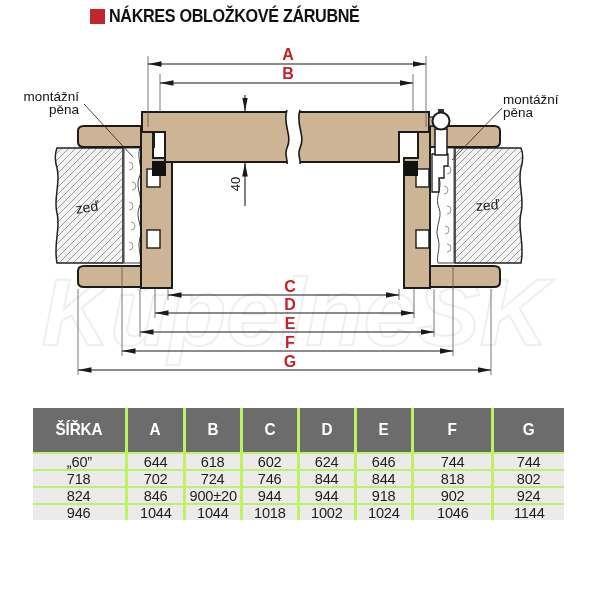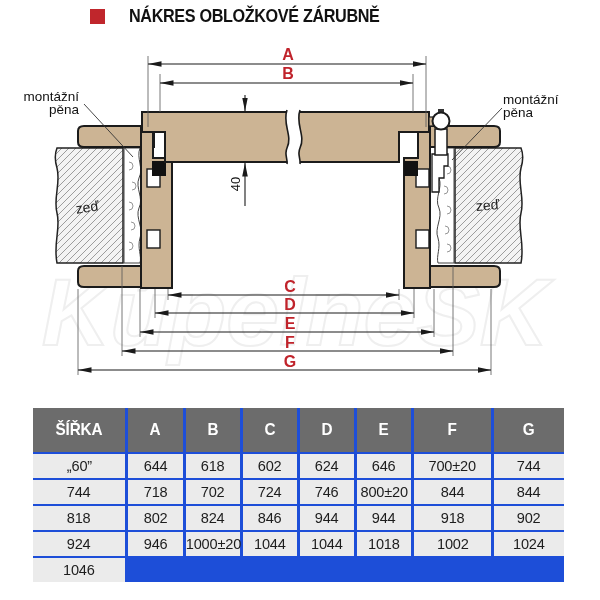--- a/index.html
+++ b/index.html
@@ -1,38 +1,38 @@
 <!DOCTYPE html>
 <html><head>
 <meta charset="utf-8">
 <style>
   html,body{margin:0;padding:0;background:#fff;}
   .stage{position:relative;width:600px;height:600px;background:#fff;overflow:hidden;
          font-family:"Liberation Sans",sans-serif;}
   
-  .title-row{position:absolute;left:90px;top:6px;display:flex;align-items:center;gap:24px;}
+  .title-row{position:absolute;left:90px;top:6px;display:flex;align-items:center;gap:4px;}
   .bullet{width:15px;height:15px;background:#c0262c;flex:0 0 auto;}
   .title-row h1{margin:0;font-size:18px;font-weight:bold;color:#111;letter-spacing:-.4px;
                 transform:scaleX(.9);transform-origin:left center;white-space:nowrap;}
   
   svg.diagram{position:absolute;left:0;top:38px;}
   svg text{font-family:"Liberation Sans",sans-serif;}
   .dimletter{font-size:16px;font-weight:bold;fill:#c0232b;text-anchor:middle;}
   .anno{font-size:13.5px;fill:#111;}
   .wallword{font-size:14px;fill:#222;text-anchor:middle;}
   .thick{font-size:13px;fill:#111;text-anchor:middle;}
   .wm{font-size:95px;font-weight:bold;font-style:italic;fill:none;stroke:#efefef;
       stroke-width:2px;text-anchor:middle;}
   
   .spec-table{position:absolute;left:33px;top:408px;display:grid;
     grid-template-columns:92px 55px 54px 54px 54px 54px 77px 70px;
-    gap:2px 3px;background:#1d4ed8;}
+    gap:2px 3px;background:#bef264;}
   .spec-table .hc{height:44px;background:#6c6c6c;display:flex;align-items:center;justify-content:center;}
   .spec-table .hc span{color:#fff;font-weight:bold;font-size:17px;transform:scaleX(.9);letter-spacing:-.2px;}
-  .spec-table .dc{height:24px;background:#ebebeb;display:flex;align-items:center;justify-content:center;}
+  .spec-table .dc{height:15px;background:#ebebeb;display:flex;align-items:center;justify-content:center;}
   .spec-table .dc span{color:#1d1d1d;font-size:15.5px;transform:scaleX(.94);letter-spacing:-.2px;}
 </style>
 </head>
 <body>
 
 <div class="stage">
 
   <div class="title-row">
     <span class="bullet"></span>
     <h1>NÁKRES OBLOŽKOVÉ ZÁRUBNĚ</h1>
@@ -201,95 +201,92 @@
       <div class="dc">
         <span>602</span>
       </div>
       <div class="dc">
         <span>624</span>
       </div>
       <div class="dc">
         <span>646</span>
       </div>
       <div class="dc">
-        <span>700±20</span>
-      </div>
-      <div class="dc">
         <span>744</span>
       </div>
       <div class="dc">
         <span>744</span>
       </div>
       <div class="dc">
         <span>718</span>
       </div>
       <div class="dc">
         <span>702</span>
       </div>
       <div class="dc">
         <span>724</span>
       </div>
       <div class="dc">
         <span>746</span>
       </div>
       <div class="dc">
-        <span>800±20</span>
-      </div>
-      <div class="dc">
         <span>844</span>
       </div>
       <div class="dc">
         <span>844</span>
       </div>
       <div class="dc">
         <span>818</span>
       </div>
       <div class="dc">
         <span>802</span>
       </div>
       <div class="dc">
         <span>824</span>
       </div>
       <div class="dc">
         <span>846</span>
       </div>
       <div class="dc">
+        <span>900±20</span>
+      </div>
+      <div class="dc">
         <span>944</span>
       </div>
       <div class="dc">
         <span>944</span>
       </div>
       <div class="dc">
         <span>918</span>
       </div>
       <div class="dc">
         <span>902</span>
       </div>
       <div class="dc">
         <span>924</span>
       </div>
       <div class="dc">
         <span>946</span>
       </div>
       <div class="dc">
-        <span>1000±20</span>
-      </div>
-      <div class="dc">
         <span>1044</span>
       </div>
       <div class="dc">
         <span>1044</span>
       </div>
       <div class="dc">
         <span>1018</span>
       </div>
       <div class="dc">
         <span>1002</span>
       </div>
       <div class="dc">
         <span>1024</span>
       </div>
       <div class="dc">
         <span>1046</span>
       </div>
+      <div class="dc">
+        <span>1144</span>
+      </div>
     </div>
 
 </div>
 
 </body></html>

